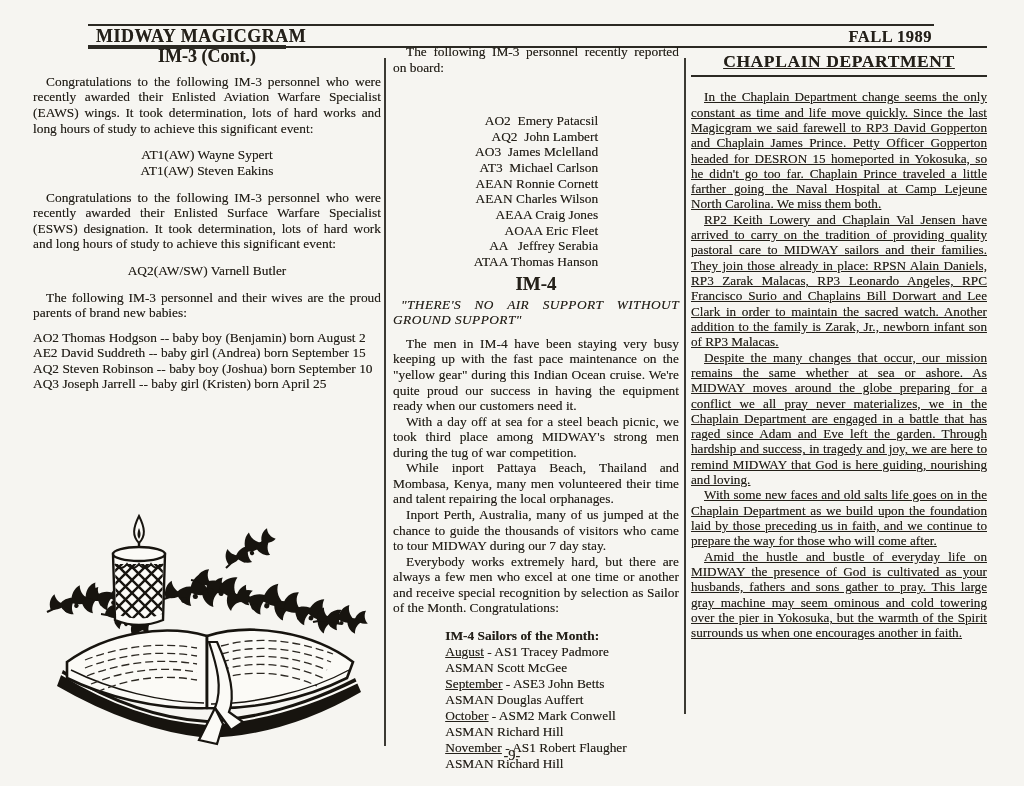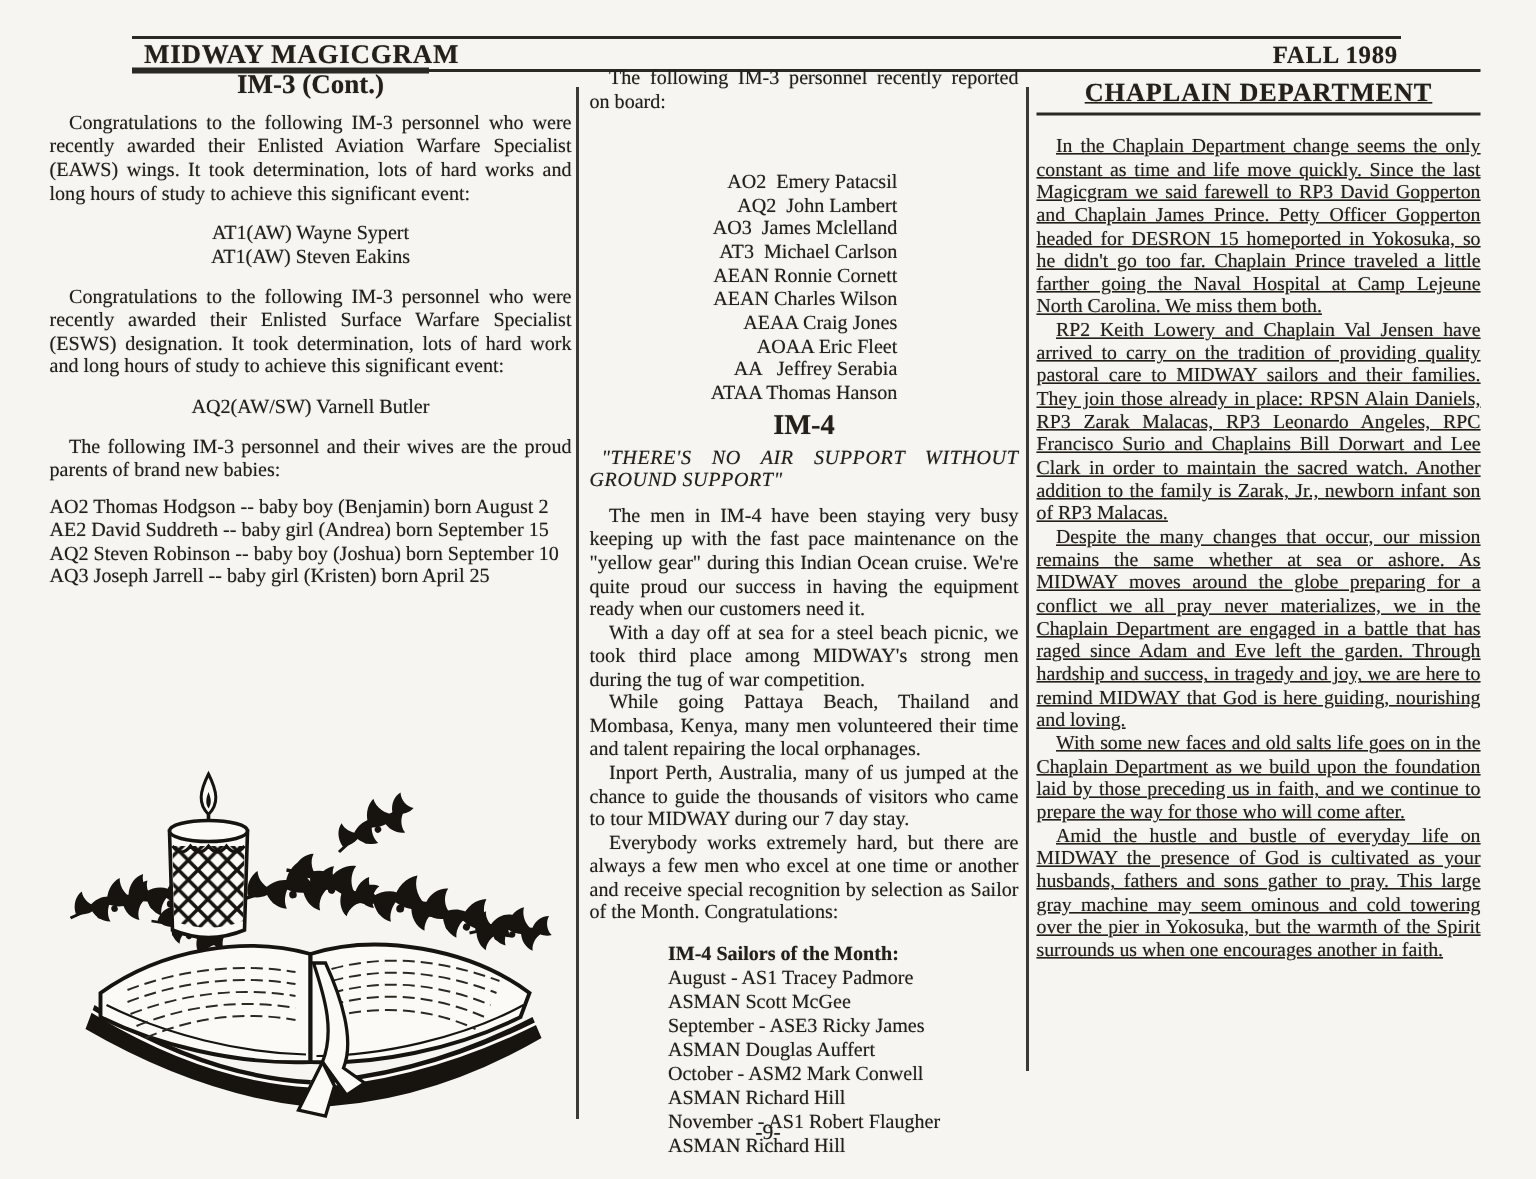--- a/index.html
+++ b/index.html
@@ -50,21 +50,21 @@
     margin:2px 0 8px 0;text-align:justify;text-indent:8px;
   }
 
   .roster{text-align:center;margin:10px 0 2px 0;}
   .roster-inner{display:inline-block;text-align:right;line-height:1.17;margin-top:28px;}
   .pre{white-space:pre;}
 
   .som{text-align:center;margin-top:12px;}
   .som-inner{display:inline-block;text-align:left;line-height:1.2;}
   .som-title{font-weight:bold;}
-  .som-line .u{}
+  .som-line .u{text-decoration:underline;}
 
   
   .illus{position:absolute;left:8px;top:458px;width:336px;height:248px;margin:0;}
   .illus svg{width:100%;height:100%;}
 
   
   .page-footer{position:absolute;left:0;top:747px;width:1024px;text-align:center;font-size:14.5px;}
 </style>
 </head>
 <body>
@@ -185,29 +185,29 @@
         <div class="pre">AEAA Craig Jones</div>
         <div class="pre">AOAA Eric Fleet</div>
         <div class="pre">AA   Jeffrey Serabia</div>
         <div class="pre">ATAA Thomas Hanson</div>
       </div>
     </div>
     <h2 class="im4-head">IM-4</h2>
     <p class="motto">"THERE'S NO AIR SUPPORT WITHOUT GROUND SUPPORT"</p>
     <p class="ind">The men in IM-4 have been staying very busy keeping up with the fast pace maintenance on the "yellow gear" during this Indian Ocean cruise. We're quite proud our success in having the equipment ready when our customers need it.</p>
     <p class="ind">With a day off at sea for a steel beach picnic, we took third place among MIDWAY's strong men during the tug of war competition.</p>
-    <p class="ind">While  going Pattaya Beach, Thailand and Mombasa, Kenya, many men volunteered their time and talent repairing the local orphanages.</p>
+    <p class="ind">While  inport Pattaya Beach, Thailand and Mombasa, Kenya, many men volunteered their time and talent repairing the local orphanages.</p>
     <p class="ind">Inport Perth, Australia,  many of us jumped at the chance to guide the thousands of visitors who came to tour MIDWAY during our 7 day stay.</p>
     <p class="ind">Everybody works extremely hard, but there are always a few men who excel at one time or another and receive special recognition by selection as Sailor of the Month.  Congratulations:</p>
     <div class="som">
       <div class="som-inner">
         <div class="som-title">IM-4 Sailors of the Month:</div>
         <div class="som-line"><span class="u">August</span><span> - AS1 Tracey Padmore</span></div>
         <div class="som-line"><span class="u"></span><span>ASMAN Scott McGee</span></div>
-        <div class="som-line"><span class="u">September</span><span> - ASE3 Ricky James</span></div>
+        <div class="som-line"><span class="u">September</span><span> - ASE3 John Betts</span></div>
         <div class="som-line"><span class="u"></span><span>ASMAN Douglas Auffert</span></div>
         <div class="som-line"><span class="u">October</span><span> - ASM2 Mark Conwell</span></div>
         <div class="som-line"><span class="u"></span><span>ASMAN Richard Hill</span></div>
         <div class="som-line"><span class="u">November</span><span> - AS1 Robert Flaugher</span></div>
         <div class="som-line"><span class="u"></span><span>ASMAN Richard Hill</span></div>
       </div>
     </div>
   </section>
 
   <div class="vdivider d2"></div>

